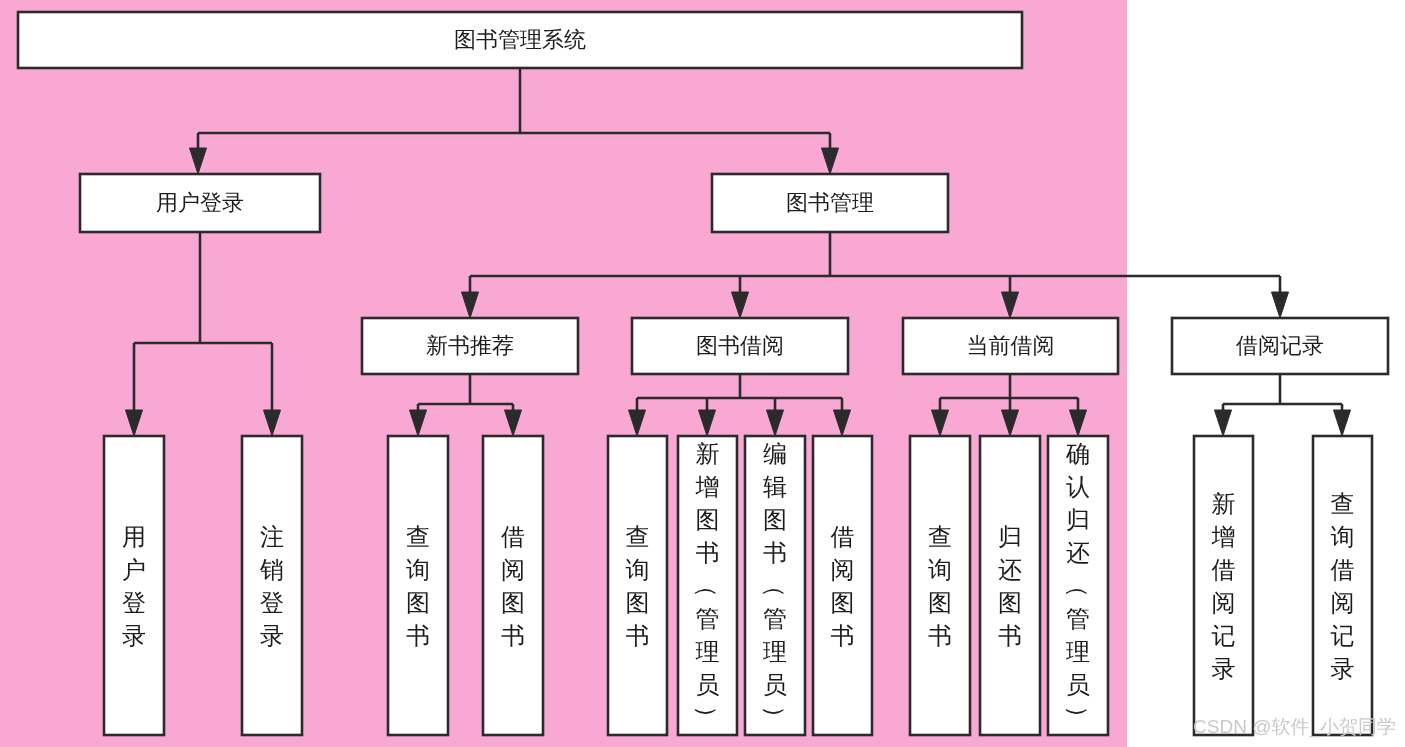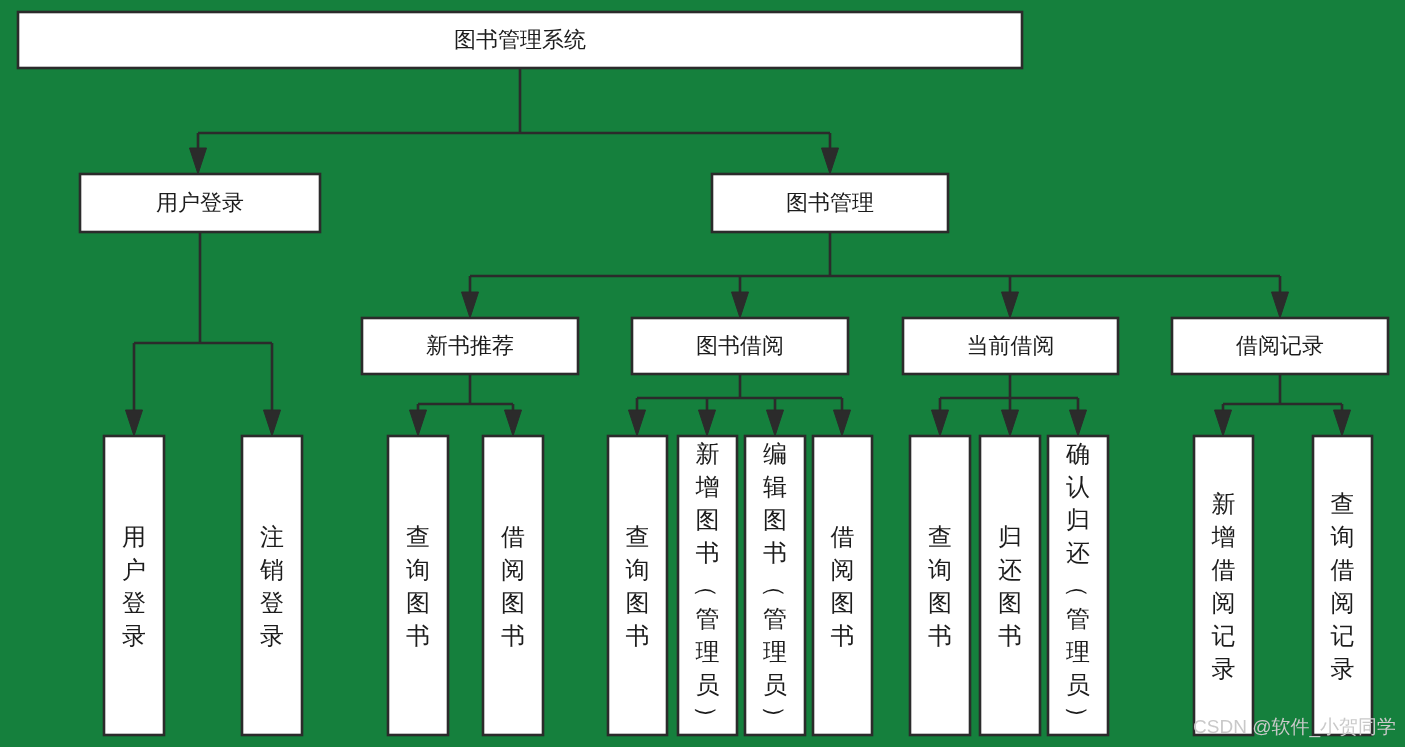--- a/index.html
+++ b/index.html
@@ -8,23 +8,23 @@
     background: #ffffff;
   }
   body {
     width: 1405px;
     height: 747px;
     font-family: "Liberation Sans", "DejaVu Sans", sans-serif;
     overflow: hidden;
   }
   #diagram-root {
     position: relative;
-    width: 1405px;
+    width: 1127px;
     height: 747px;
-    background: #15803d;
+    background: #f9a8d4;
   }
   svg.diagram-canvas {
     position: absolute;
     top: 0;
     left: 0;
     width: 1405px;
     height: 747px;
   }
   .node-box {
     fill: #ffffff;

